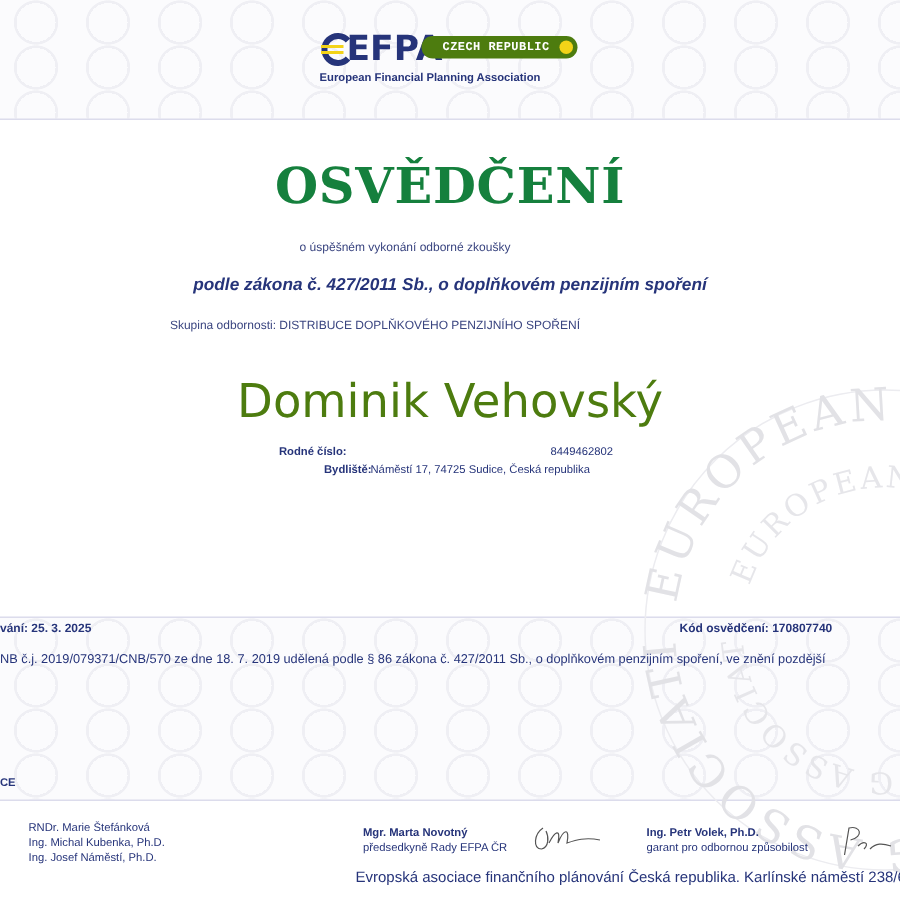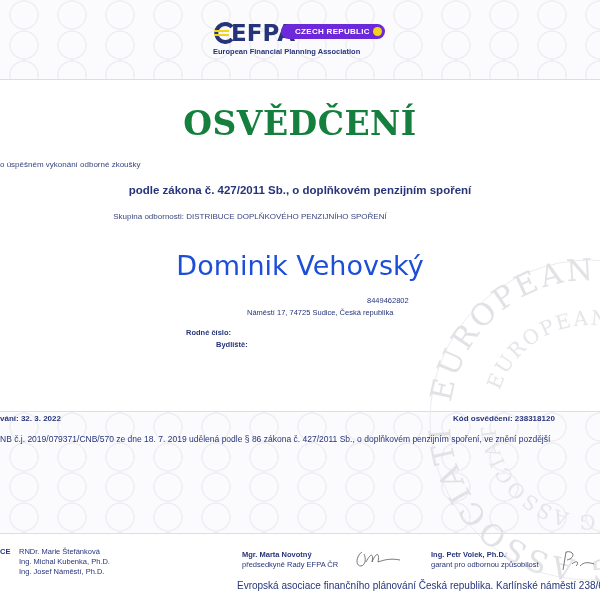--- a/index.html
+++ b/index.html
@@ -8,30 +8,30 @@
     background-color:#fbfbfd;
     background-image:
       radial-gradient(circle at 50% 50%, transparent 13px, #efeff4 13px, #efeff4 14.5px, transparent 15px);
     background-size:48px 30px; }
   .band-top { top:0; height:79px; border-bottom:1px solid #dcdcec; }
   .band-mid { top:411px; height:121px; border-top:1px solid #dcdcec; border-bottom:1px solid #dcdcec; }
   .seal { position:absolute; left:425px; top:255px; width:330px; height:330px; }
   .logo { position:absolute; left:213px; top:22px; width:180px; height:40px; }
   .logo-efpa { position:absolute; left:0; top:0; font-family:"DejaVu Sans", sans-serif; font-weight:bold; font-size:23px; color:#26347a; letter-spacing:0; line-height:22px; }
   .logo-e { display:inline-block; width:22px; height:22px; vertical-align:top; position:relative; }
-  .logo-pill { position:absolute; left:68px; top:2px; width:104px; height:15px; background:#6d28d9; border-radius:8px; color:#fff; font-size:8px; font-weight:bold; line-height:15px; padding-left:14px; box-sizing:border-box; letter-spacing:0.3px; }
+  .logo-pill { position:absolute; left:68px; top:2px; width:104px; height:15px; background:#4d7c0f; border-radius:8px; color:#fff; font-size:8px; font-weight:bold; line-height:15px; padding-left:14px; box-sizing:border-box; letter-spacing:0.3px;font-family:Liberation Mono, monospace; }
   .logo-dot { position:absolute; right:3px; top:3px; width:9px; height:9px; border-radius:50%; background:#f3d318; }
   .logo-sub { position:absolute; left:0; top:25px; font-size:7.5px; font-weight:bold; color:#26347a; white-space:nowrap; }
   .title { position:absolute; left:0; width:600px; top:104px; text-align:center; font-family:"DejaVu Serif", serif; font-weight:bold; font-size:33px; color:#15803d; letter-spacing:0.5px; }
-  .sub1 { position:absolute; left:0; width:540px; top:160px; text-align:left; font-size:8px; color:#3a4580; }
-  .law { position:absolute; left:0; width:600px; top:184px; text-align:center; font-weight:bold; font-size:11.5px; color:#26347a; }
+  .sub1 { position:absolute; left:0; width:540px; top:160px; text-align:center; font-size:8px; color:#3a4580; }
+  .law { position:absolute; left:0; width:600px; top:184px; text-align:center; font-weight:bold; font-size:11.5px; color:#26347a;font-style:italic; }
   .group { position:absolute; left:0; width:500px; top:212px; text-align:center; font-size:8px; color:#3a4580; }
-  .name { position:absolute; left:0; width:600px; top:250px; text-align:center; font-size:27px; color:#1d4ed8; font-family:"DejaVu Sans", sans-serif; }
+  .name { position:absolute; left:0; width:600px; top:250px; text-align:center; font-size:31px; color:#4d7c0f; font-family:"DejaVu Sans", sans-serif; }
   .field { position:absolute; font-size:7.5px; color:#26347a; }
-  .lbl { font-weight:bold;margin-top:32px; }
+  .lbl { font-weight:bold; }
   .date { position:absolute; left:0; top:414px; font-size:8px; font-weight:bold; color:#26347a; }
   .code { position:absolute; left:453px; top:414px; font-size:8px; font-weight:bold; color:#26347a; }
   .legal { position:absolute; left:0; top:434px; font-size:8.5px; color:#26347a; white-space:nowrap; }
   .sig { position:absolute; font-size:7.5px; color:#26347a; line-height:10px; }
   .sig b { font-weight:bold; }
   .footer { position:absolute; left:237px; top:580px; font-size:10px; color:#26347a; white-space:nowrap; }
   .scribble { position:absolute; }
 </style>
 </head>
 <body>
@@ -74,25 +74,25 @@
 <div class="sub1">o úspěšném vykonání odborné zkoušky</div>
 <div class="law">podle zákona č. 427/2011 Sb., o doplňkovém penzijním spoření</div>
 <div class="group">Skupina odbornosti: DISTRIBUCE DOPLŇKOVÉHO PENZIJNÍHO SPOŘENÍ</div>
 <div class="name">Dominik Vehovský</div>
 
 <div class="field lbl" style="left:186px; top:296px;">Rodné číslo:</div>
 <div class="field" style="left:367px; top:296px;">8449462802</div>
 <div class="field lbl" style="left:186px; top:308px;padding-left:30px;">Bydliště:</div>
 <div class="field" style="left:247px; top:308px;">Náměstí 17, 74725 Sudice, Česká republika</div>
 
-<div class="date">vání: 32. 3. 2022</div>
-<div class="code">Kód osvědčení: 238318120</div>
+<div class="date">vání: 25. 3. 2025</div>
+<div class="code">Kód osvědčení: 170807740</div>
 <div class="legal">NB č.j. 2019/079371/CNB/570 ze dne 18. 7. 2019 udělená podle § 86 zákona č. 427/2011 Sb., o doplňkovém penzijním spoření, ve znění pozdější</div>
 
-<div class="sig" style="left:0; top:547px;"><b>CE</b></div>
+<div class="sig" style="left:0; top:517px;"><b>CE</b></div>
 <div class="sig" style="left:19px; top:547px;">
   <div>RNDr. Marie Štefánková</div>
   <div>Ing. Michal Kubenka, Ph.D.</div>
   <div>Ing. Josef Náměstí, Ph.D.</div>
 </div>
 
 <div class="sig" style="left:242px; top:550px;">
   <div><b>Mgr. Marta Novotný</b></div>
   <div>předsedkyně Rady EFPA ČR</div>
 </div>

